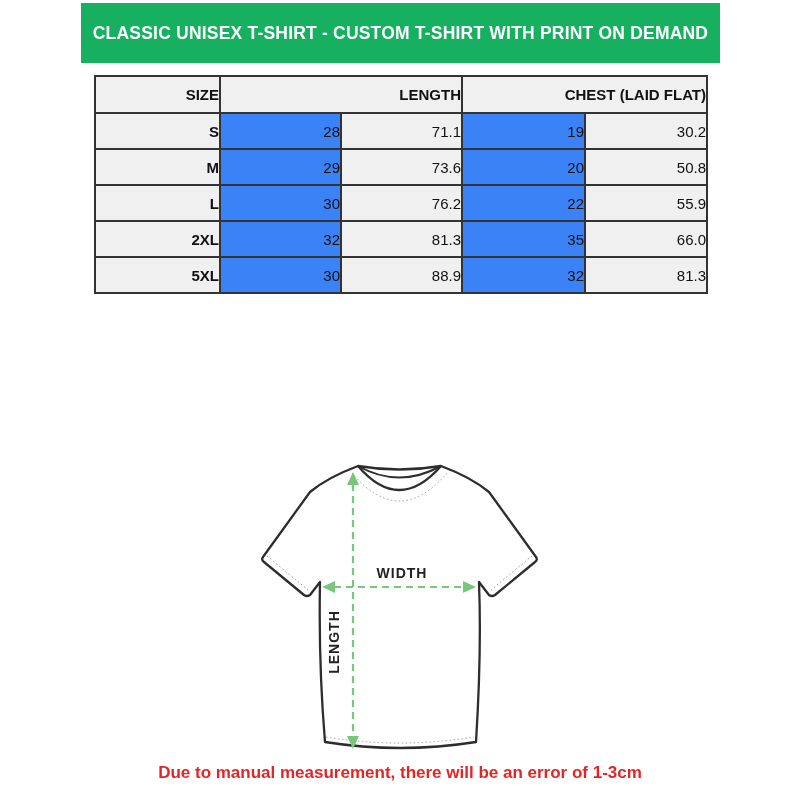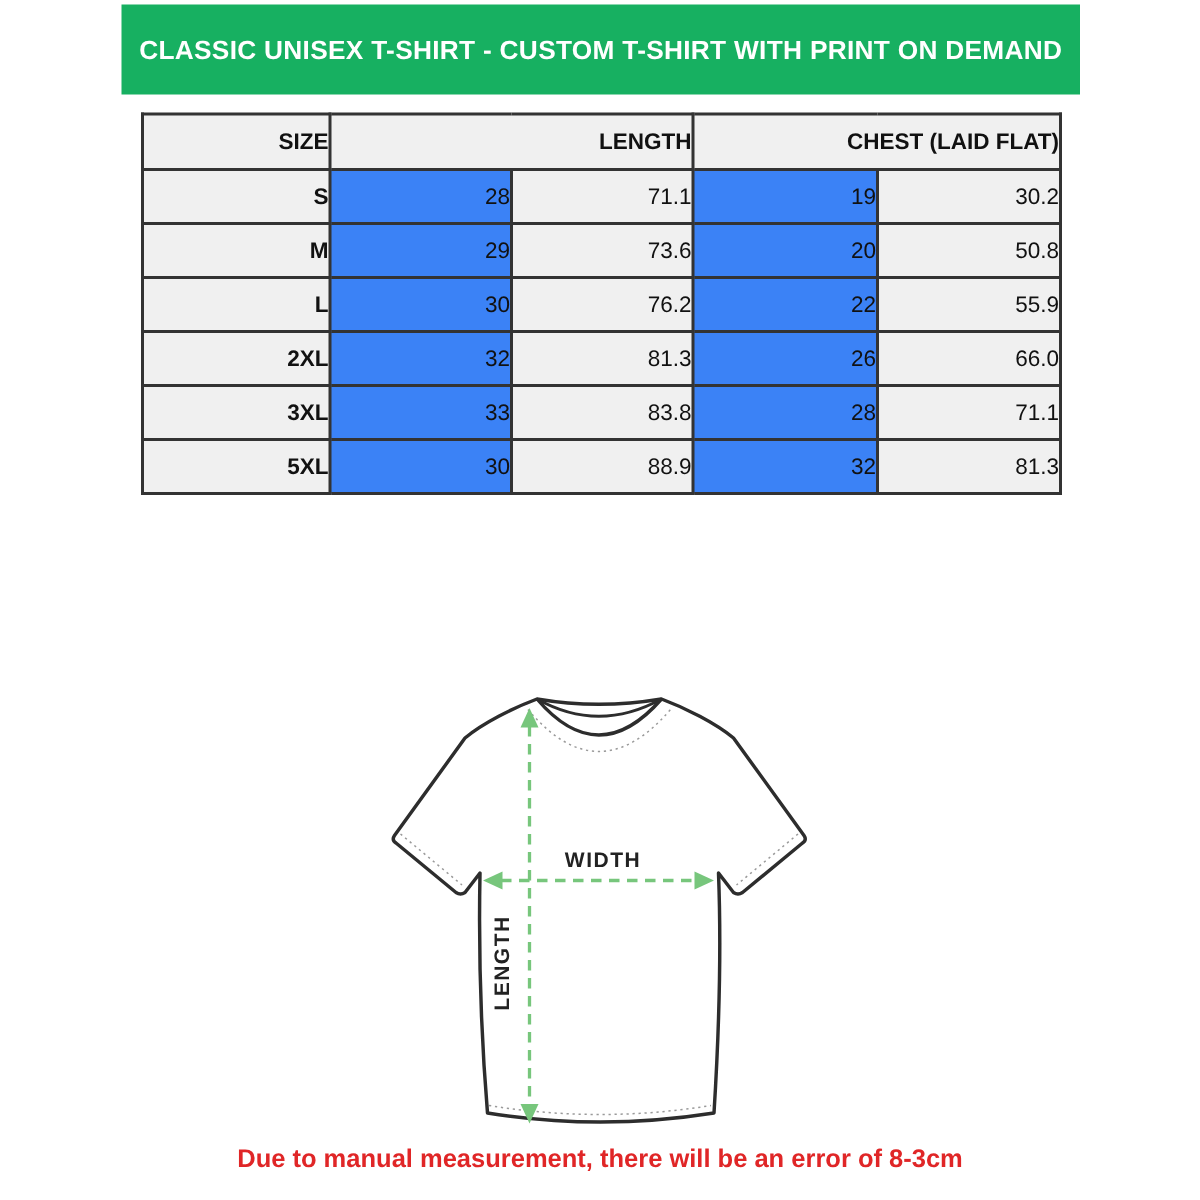--- a/index.html
+++ b/index.html
@@ -143,29 +143,22 @@
         <td class="size-cell">L</td>
         <td class="val in">30</td>
         <td class="val cm">76.2</td>
         <td class="val in">22</td>
         <td class="val cm">55.9</td>
       </tr>
       <tr>
         <td class="size-cell">2XL</td>
         <td class="val in">32</td>
         <td class="val cm">81.3</td>
-        <td class="val in">26</td>
+        <td class="val in">35</td>
         <td class="val cm">66.0</td>
-      </tr>
-      <tr>
-        <td class="size-cell">3XL</td>
-        <td class="val in">33</td>
-        <td class="val cm">83.8</td>
-        <td class="val in">28</td>
-        <td class="val cm">71.1</td>
       </tr>
       <tr>
         <td class="size-cell">5XL</td>
         <td class="val in">30</td>
         <td class="val cm">88.9</td>
         <td class="val in">32</td>
         <td class="val cm">81.3</td>
       </tr>
     </tbody>
   </table>
@@ -208,15 +201,15 @@
 
       <line x1="84" y1="128" x2="214" y2="128" stroke="#77c67c" stroke-width="2.2" stroke-dasharray="7,5"></line>
       <polygon points="72,128 85,122 85,134" fill="#77c67c"></polygon>
       <polygon points="226,128 213,122 213,134" fill="#77c67c"></polygon>
 
       <text x="152" y="119" text-anchor="middle">WIDTH</text>
       <text x="89" y="183" text-anchor="middle" transform="rotate(-90 89 183)">LENGTH</text>
     </svg>
   </div>
 
-  <p class="footnote">Due to manual measurement, there will be an error of 8-3cm</p>
+  <p class="footnote">Due to manual measurement, there will be an error of 1-3cm</p>
 
 </div>
 
 </body></html>

